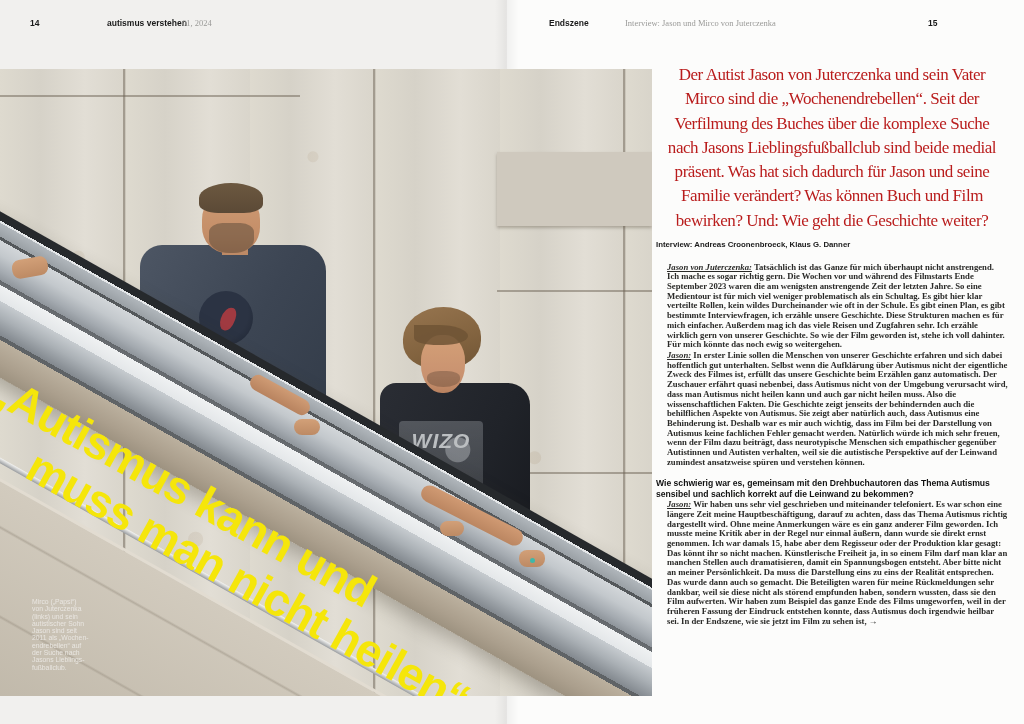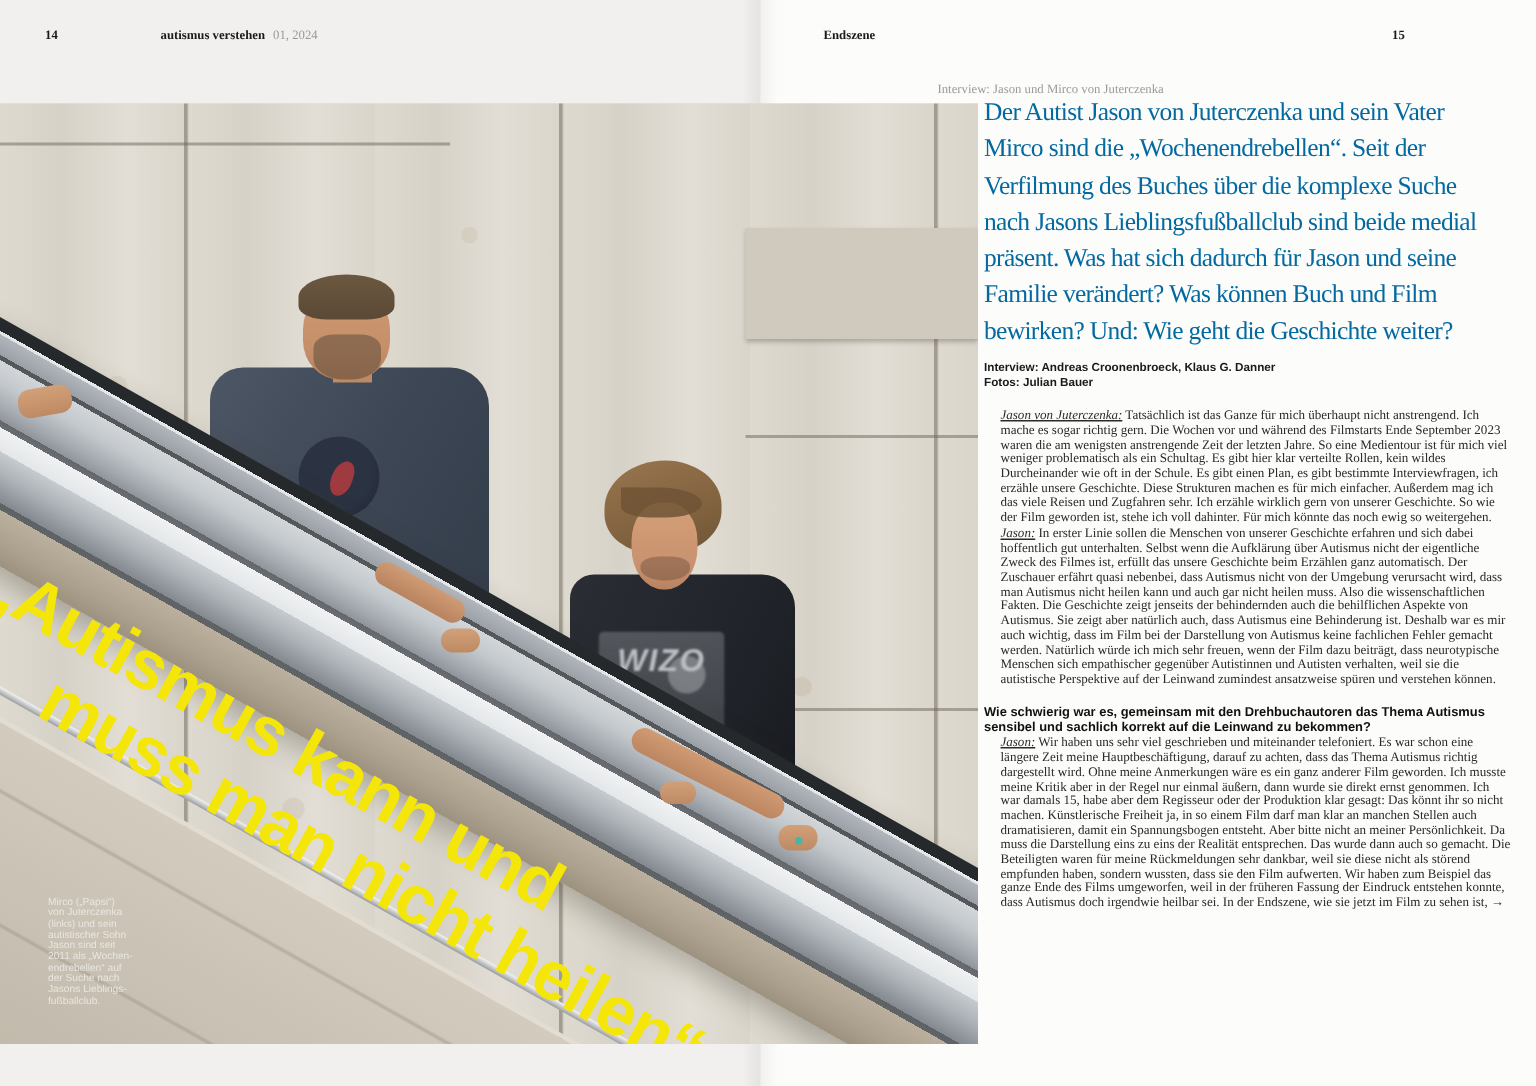--- a/index.html
+++ b/index.html
@@ -6,21 +6,21 @@
   body{
     width:1024px;height:724px;position:relative;overflow:hidden;
     background:#fcfcfb;font-family:"Liberation Sans",sans-serif;
   }
   
   .page-left-bg{position:absolute;left:0;top:0;width:507px;height:724px;background:#f1f0ee;}
   .fold-shadow{position:absolute;left:495px;top:0;width:24px;height:724px;
     background:linear-gradient(90deg,rgba(0,0,0,0) 0%,rgba(0,0,0,.05) 45%,rgba(0,0,0,0) 100%);}
   
   .runhead{position:absolute;top:18px;font-size:8.5px;line-height:10px;color:#1a1a1a;}
-  .rh-bold{font-weight:bold;font-family:Liberation Serif, serif;}
+  .rh-bold{font-weight:bold;}
   .rh-gray{color:#9a9a98;font-family:Liberation Serif, serif;}
   
   .photo{position:absolute;left:0;top:69px;width:652px;height:627px;overflow:hidden;
     background:
       repeating-linear-gradient(90deg,
         rgba(95,85,70,0) 0px, rgba(95,85,70,0) 123px, rgba(95,85,70,.45) 123px, rgba(95,85,70,.45) 124.5px,
         rgba(95,85,70,0) 126px, rgba(95,85,70,0) 250px),
       repeating-linear-gradient(90deg,
         #dedacf 0px,#d6d2c8 40px,#e2ded5 85px,#d9d5cb 125px),
       #dbd7cd;}
@@ -107,39 +107,39 @@
   .j-hand2{left:519px;top:481px;width:26px;height:17px;}
   .j-ring{left:530px;top:489px;width:5px;height:5px;border-radius:50%;background:#3fb8a8;}
   
   .quote{left:6px;top:294px;transform:rotate(29deg);transform-origin:0 0;
     font-weight:bold;font-size:46px;line-height:50px;letter-spacing:-1px;color:#f5e60a;white-space:nowrap;}
   .quote .l2{margin-left:70px;}
   .caption{left:32px;top:529px;width:86px;font-size:6.8px;line-height:7.3px;color:#e9e6e1;white-space:pre-line;}
   
   .article{position:absolute;left:656px;top:63px;width:352px;color:#1d1d1b;}
   .headline{font-family:"Liberation Serif",serif;font-weight:normal;font-size:17px;line-height:24.3px;
-    letter-spacing:-0.45px;margin:0;white-space:pre-line;color:#0369a1;}
+    letter-spacing:-0.45px;margin:0;white-space:pre-line;color:#b91c1c;text-align:center;}
   .credits{margin-top:7px;font-size:7.8px;line-height:9.6px;font-weight:bold;color:#1a1a1a;}
   .qa{margin-top:13px;}
   .q{font-weight:bold;font-size:8.6px;line-height:10.4px;color:#111;margin-top:11px;}
   .a{font-family:"Liberation Serif",serif;font-size:8.7px;line-height:9.7px;color:#29292  7;
-    padding-left:11px;margin-top:1px;color:#2a2a28;hyphens:auto;}
+    padding-left:11px;margin-top:1px;color:#2a2a28;hyphens:auto;font-weight:bold;}
   .speaker{font-style:italic;text-decoration:underline;}
 </style>
 </head>
 <body>
 
 <div class="page-left-bg"></div>
 <div class="fold-shadow"></div>
 
 <span class="runhead rh-bold" style="left:30px;">14</span>
 <span class="runhead rh-bold" style="left:107px;">autismus verstehen</span>
 <span class="runhead rh-gray" style="left:182px;">01, 2024</span>
 <span class="runhead rh-bold" style="left:549px;">Endszene</span>
-<span class="runhead rh-gray" style="left:625px;margin-top:36px;">Interview: Jason und Mirco von Juterczenka</span>
+<span class="runhead rh-gray" style="left:625px;">Interview: Jason und Mirco von Juterczenka</span>
 <span class="runhead rh-bold" style="left:928px;">15</span>
 
 <div class="photo">
   <div class="speckles abs" style="left:0;top:0;width:100%;height:100%;"></div>
   <div class="joint-h abs" style="left:0;top:26px;width:300px;"></div>
   <div class="joint-h abs" style="left:497px;top:221px;width:155px;"></div>
   <div class="joint-h abs" style="left:497px;top:403px;width:155px;"></div>
   <div class="panel-dark abs"></div>
 
   <div class="abs m-arm"></div>
@@ -192,21 +192,20 @@
 <div class="article">
   <h1 class="headline">Der Autist Jason von Juterczenka und sein Vater
 Mirco sind die „Wochenendrebellen“. Seit der
 Verfilmung des Buches über die komplexe Suche
 nach Jasons Lieblingsfußballclub sind beide medial
 präsent. Was hat sich dadurch für Jason und seine
 Familie verändert? Was können Buch und Film
 bewirken? Und: Wie geht die Geschichte weiter?</h1>
   <div class="credits">
     <div>Interview: Andreas Croonenbroeck, Klaus G. Danner</div>
-    <div>Fotos: Julian Bauer</div>
   </div>
   <div class="qa">
     <p class="a" style="margin:1px 0 0 0;"><span class="speaker">Jason von Juterczenka:</span><span> Tatsächlich ist das Ganze für mich überhaupt nicht anstrengend. Ich mache es sogar richtig gern. Die Wochen vor und während des Filmstarts Ende September 2023 waren die am wenigsten anstrengende Zeit der letzten Jahre. So eine Medientour ist für mich viel weniger problematisch als ein Schultag. Es gibt hier klar verteilte Rollen, kein wildes Durcheinander wie oft in der Schule. Es gibt einen Plan, es gibt bestimmte Interviewfragen, ich erzähle unsere Geschichte. Diese Strukturen machen es für mich einfacher. Außerdem mag ich das viele Reisen und Zugfahren sehr. Ich erzähle wirklich gern von unserer Geschichte. So wie der Film geworden ist, stehe ich voll dahinter. Für mich könnte das noch ewig so weitergehen.</span></p>
 
     <p class="a" style="margin:1px 0 0 0;"><span class="speaker">Jason:</span><span> In erster Linie sollen die Menschen von unserer Geschichte erfahren und sich dabei hoffentlich gut unterhalten. Selbst wenn die Aufklärung über Autismus nicht der eigentliche Zweck des Filmes ist, erfüllt das unsere Geschichte beim Erzählen ganz automatisch. Der Zuschauer erfährt quasi nebenbei, dass Autismus nicht von der Umgebung verursacht wird, dass man Autismus nicht heilen kann und auch gar nicht heilen muss. Also die wissenschaftlichen Fakten. Die Geschichte zeigt jenseits der behindernden auch die behilflichen Aspekte von Autismus. Sie zeigt aber natürlich auch, dass Autismus eine Behinderung ist. Deshalb war es mir auch wichtig, dass im Film bei der Darstellung von Autismus keine fachlichen Fehler gemacht werden. Natürlich würde ich mich sehr freuen, wenn der Film dazu beiträgt, dass neurotypische Menschen sich empathischer gegenüber Autistinnen und Autisten verhalten, weil sie die autistische Perspektive auf der Leinwand zumindest ansatzweise spüren und verstehen können.</span></p>
 
     <div class="q">Wie schwierig war es, gemeinsam mit den Drehbuchautoren das Thema Autismus sensibel und sachlich korrekt auf die Leinwand zu bekommen?</div>
     <p class="a" style="margin:1px 0 0 0;"><span class="speaker">Jason:</span><span> Wir haben uns sehr viel geschrieben und miteinander telefoniert. Es war schon eine längere Zeit meine Hauptbeschäftigung, darauf zu achten, dass das Thema Autismus richtig dargestellt wird. Ohne meine Anmerkungen wäre es ein ganz anderer Film geworden. Ich musste meine Kritik aber in der Regel nur einmal äußern, dann wurde sie direkt ernst genommen. Ich war damals 15, habe aber dem Regisseur oder der Produktion klar gesagt: Das könnt ihr so nicht machen. Künstlerische Freiheit ja, in so einem Film darf man klar an manchen Stellen auch dramatisieren, damit ein Spannungsbogen entsteht. Aber bitte nicht an meiner Persönlichkeit. Da muss die Darstellung eins zu eins der Realität entsprechen. Das wurde dann auch so gemacht. Die Beteiligten waren für meine Rückmeldungen sehr dankbar, weil sie diese nicht als störend empfunden haben, sondern wussten, dass sie den Film aufwerten. Wir haben zum Beispiel das ganze Ende des Films umgeworfen, weil in der früheren Fassung der Eindruck entstehen konnte, dass Autismus doch irgendwie heilbar sei. In der Endszene, wie sie jetzt im Film zu sehen ist, →</span></p>
   </div>
 </div>

